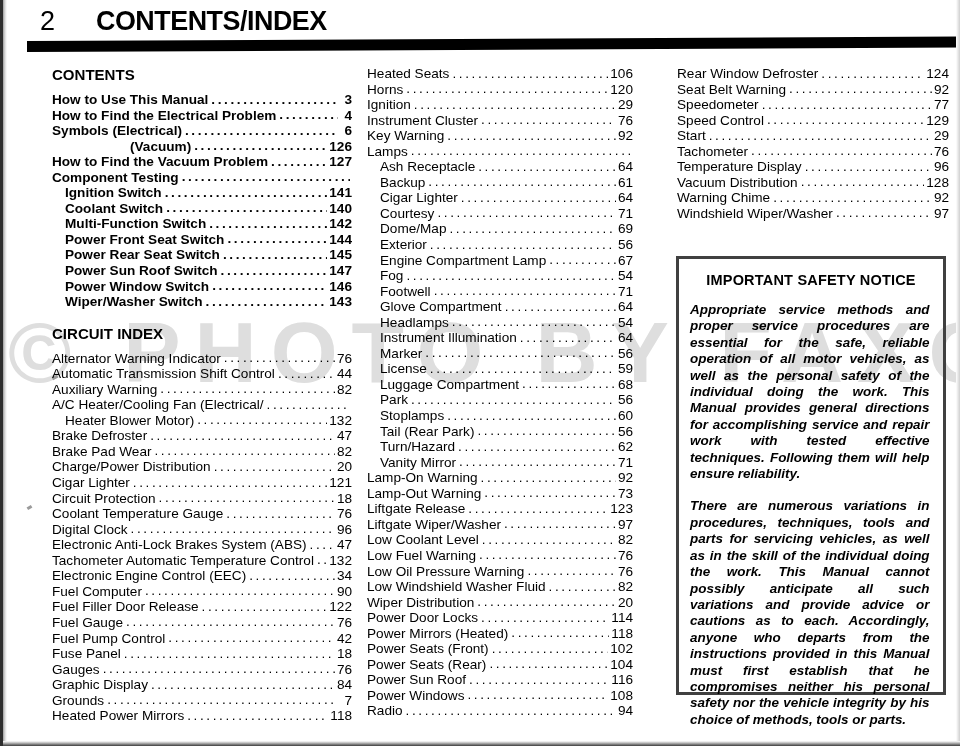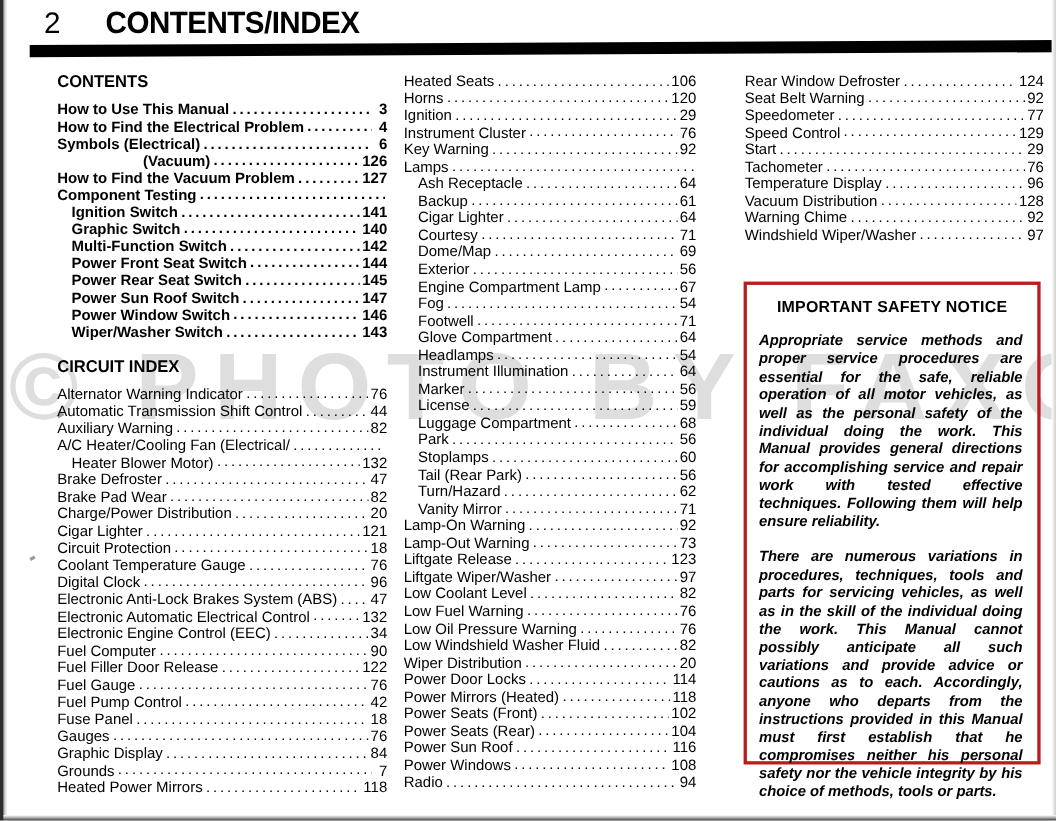--- a/index.html
+++ b/index.html
@@ -148,21 +148,21 @@
   .indent1 .label { padding-left: 13px; }
   .indent2 .label { padding-left: 26px; }
 
   
   .safety-box {
     position: absolute;
     left: 676px;
     top: 256px;
     width: 270px;
     height: 439px;
-    border: 3px solid #b91c1c;
+    border: 3px solid #404040;
     box-sizing: border-box;
     background: transparent;
     z-index: 4;
     padding: 13px 11px 0 11px;
   }
   .safety-title {
     text-align: center;
     font-size: 14.5px;
     font-weight: 700;
     letter-spacing: 0.2px;
@@ -244,21 +244,21 @@
         <li class="toc-row nopage">
           <span class="label">Component Testing</span>
           <span class="leader">............................................................</span>
         </li>
         <li class="toc-row indent1">
           <span class="label">Ignition Switch</span>
           <span class="leader">............................................................</span>
           <span class="page">141</span>
         </li>
         <li class="toc-row indent1">
-          <span class="label">Graphic Switch</span>
+          <span class="label">Coolant Switch</span>
           <span class="leader">............................................................</span>
           <span class="page">140</span>
         </li>
         <li class="toc-row indent1">
           <span class="label">Multi-Function Switch</span>
           <span class="leader">............................................................</span>
           <span class="page">142</span>
         </li>
         <li class="toc-row indent1">
           <span class="label">Power Front Seat Switch</span>
@@ -346,21 +346,21 @@
           <span class="label">Digital Clock</span>
           <span class="leader">............................................................</span>
           <span class="page">96</span>
         </li>
         <li class="toc-row">
           <span class="label">Electronic Anti-Lock Brakes System (ABS)</span>
           <span class="leader">............................................................</span>
           <span class="page">47</span>
         </li>
         <li class="toc-row">
-          <span class="label">Electronic Automatic Electrical Control</span>
+          <span class="label">Tachometer Automatic Temperature Control</span>
           <span class="leader">............................................................</span>
           <span class="page">132</span>
         </li>
         <li class="toc-row">
           <span class="label">Electronic Engine Control (EEC)</span>
           <span class="leader">............................................................</span>
           <span class="page">34</span>
         </li>
         <li class="toc-row">
           <span class="label">Fuel Computer</span>

